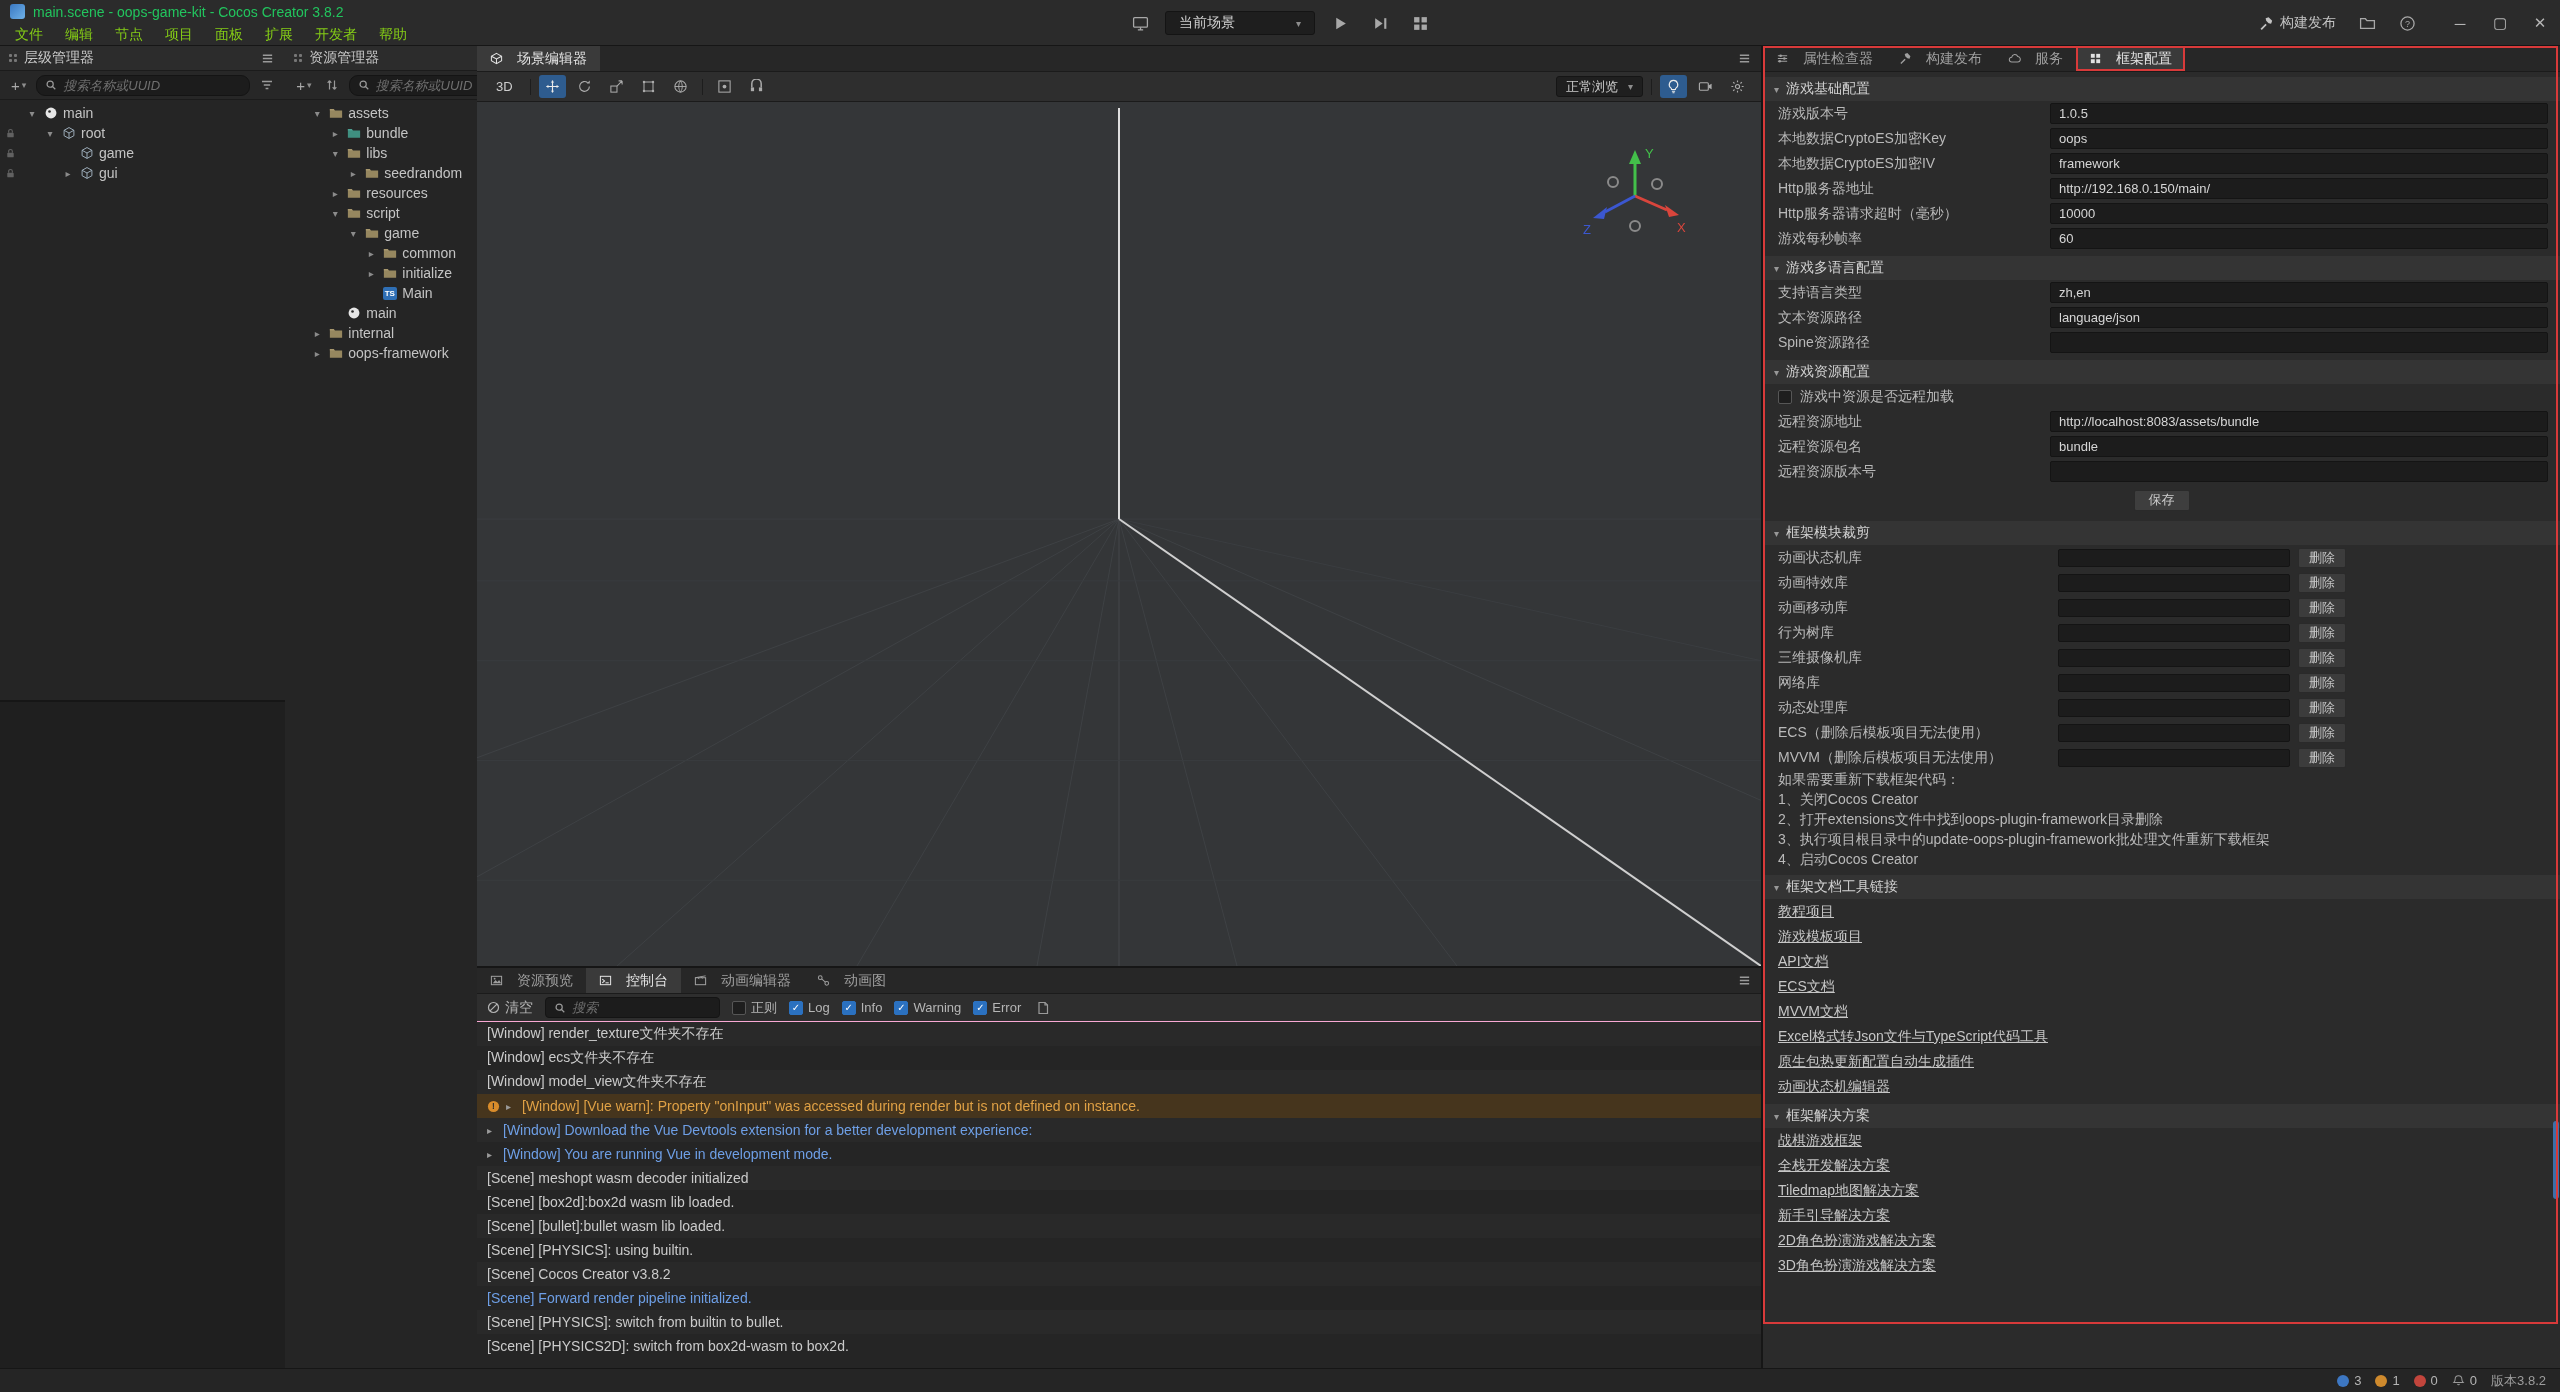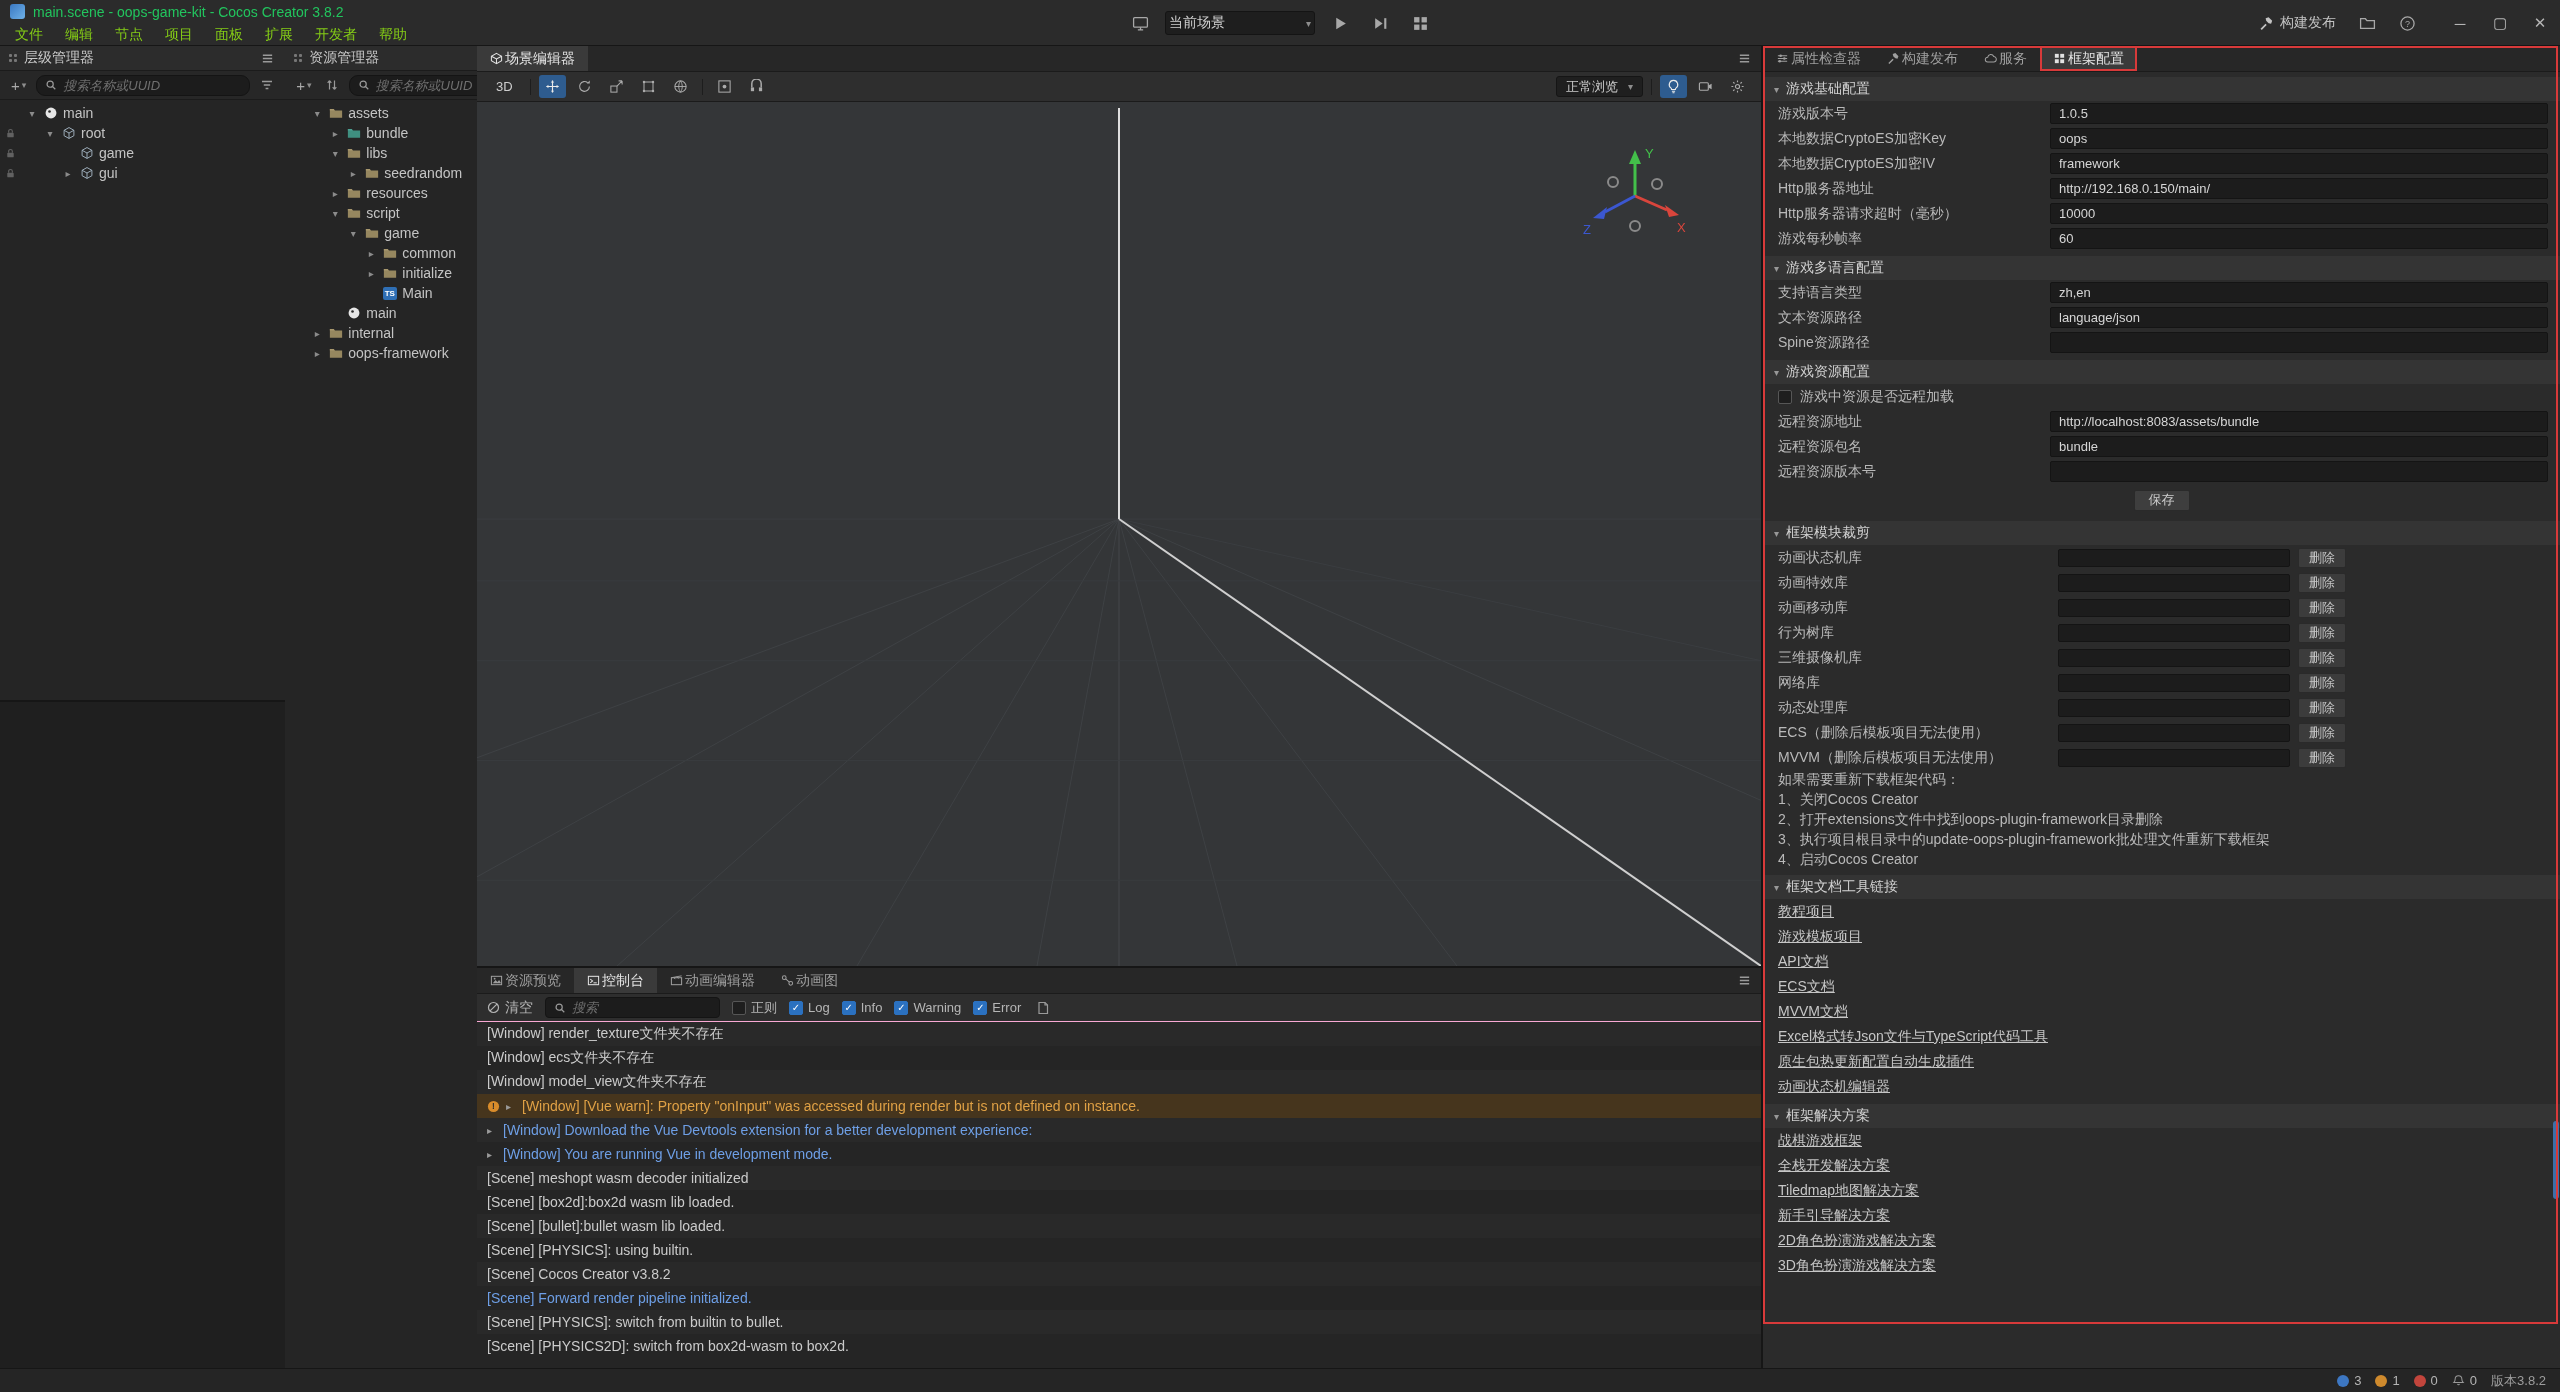--- a/index.html
+++ b/index.html
@@ -14,21 +14,21 @@
   .app-icon { width:15px; height:15px; border-radius:3px; background:linear-gradient(135deg,#3a78c2,#6fb1e8); flex:none; }
   .window-title { font-size:14px; color:#22c55e; }
   .menu-row { height:23px; display:flex; align-items:center; padding-left:4px; }
   .menu-item { padding:0 11px; font-size:14px; color:#84cc16; height:100%; display:flex; align-items:center; }
   .center-toolbar { position:absolute; left:50%; top:0; height:46px; transform:translateX(-50%);
     display:flex; align-items:center; gap:10px; }
   .tb-btn { width:30px; height:26px; display:flex; align-items:center; justify-content:center; color:#a8a8a8;
     background:transparent; border:none; border-radius:3px; }
   .tb-btn svg { width:17px; height:17px; }
   .scene-select { height:24px; min-width:150px; background:#1e1e1e; border:1px solid #141414; border-radius:3px;
-    display:flex; align-items:center; justify-content:space-between; padding:0 3px; font-size:14px; color:#cfcfcf; gap:8px;}
+    display:flex; align-items:center; justify-content:space-between; padding:0 13px; font-size:14px; color:#cfcfcf; gap:8px;}
   .chev { font-size:10px; color:#8d8d8d; }
   .titlebar-right { position:absolute; right:0; top:0; height:46px; display:flex; align-items:center; gap:10px; }
   .build-btn { display:flex; align-items:center; gap:6px; color:#c3c3c3; font-size:14px; padding:0 6px; }
   .build-btn svg { width:15px; height:15px; }
   .win-controls { display:flex; height:46px; margin-left:8px; }
   .win-btn { width:40px; height:46px; display:flex; align-items:center; justify-content:center;
     color:#b5b5b5; font-size:15px; background:transparent; border:none; }
 
   
   .main { flex:1; display:flex; min-height:0; }
@@ -66,21 +66,21 @@
   .lock-badge svg { width:11px; height:11px; display:block; }
   .ts-badge { width:14px; height:13px; background:#2f6fb5; color:#fff; font-size:8px; font-weight:bold;
     display:flex; align-items:center; justify-content:center; border-radius:2px; }
 
   .hierarchy-panel { height:656px; flex:none; display:flex; flex-direction:column; border-bottom:2px solid #161616; }
   .assets-panel { flex:1; display:flex; flex-direction:column; min-height:0; }
 
   
   .scene-panel { height:922px; flex:none; display:flex; flex-direction:column; border-bottom:2px solid #161616; }
   .panel-tabs { height:26px; flex:none; background:#272727; display:flex; align-items:stretch; border-bottom:1px solid #1b1b1b; }
-  .ptab { display:flex; align-items:center; gap:2px; padding:0 13px; font-size:14px; color:#9f9f9f; background:#272727; }
+  .ptab { display:flex; align-items:center; gap:14px; padding:0 13px; font-size:14px; color:#9f9f9f; background:#272727; }
   .ptab.active { background:#3a3a3a; color:#e2e2e2; }
   .ptab .tab-icn svg { width:13px; height:13px; display:block; }
   .tab-spacer { flex:1; }
   .panel-tabs .hdr-menu { align-self:center; margin-right:8px; }
 
   .scene-toolbar { height:30px; flex:none; background:#2e2e2e; border-bottom:1px solid #1b1b1b;
     display:flex; align-items:center; gap:5px; padding:0 10px; }
   .tool-btn { width:27px; height:23px; border-radius:3px; border:none; background:transparent; color:#ababab;
     display:flex; align-items:center; justify-content:center; }
   .tool-btn svg { width:15px; height:15px; }

